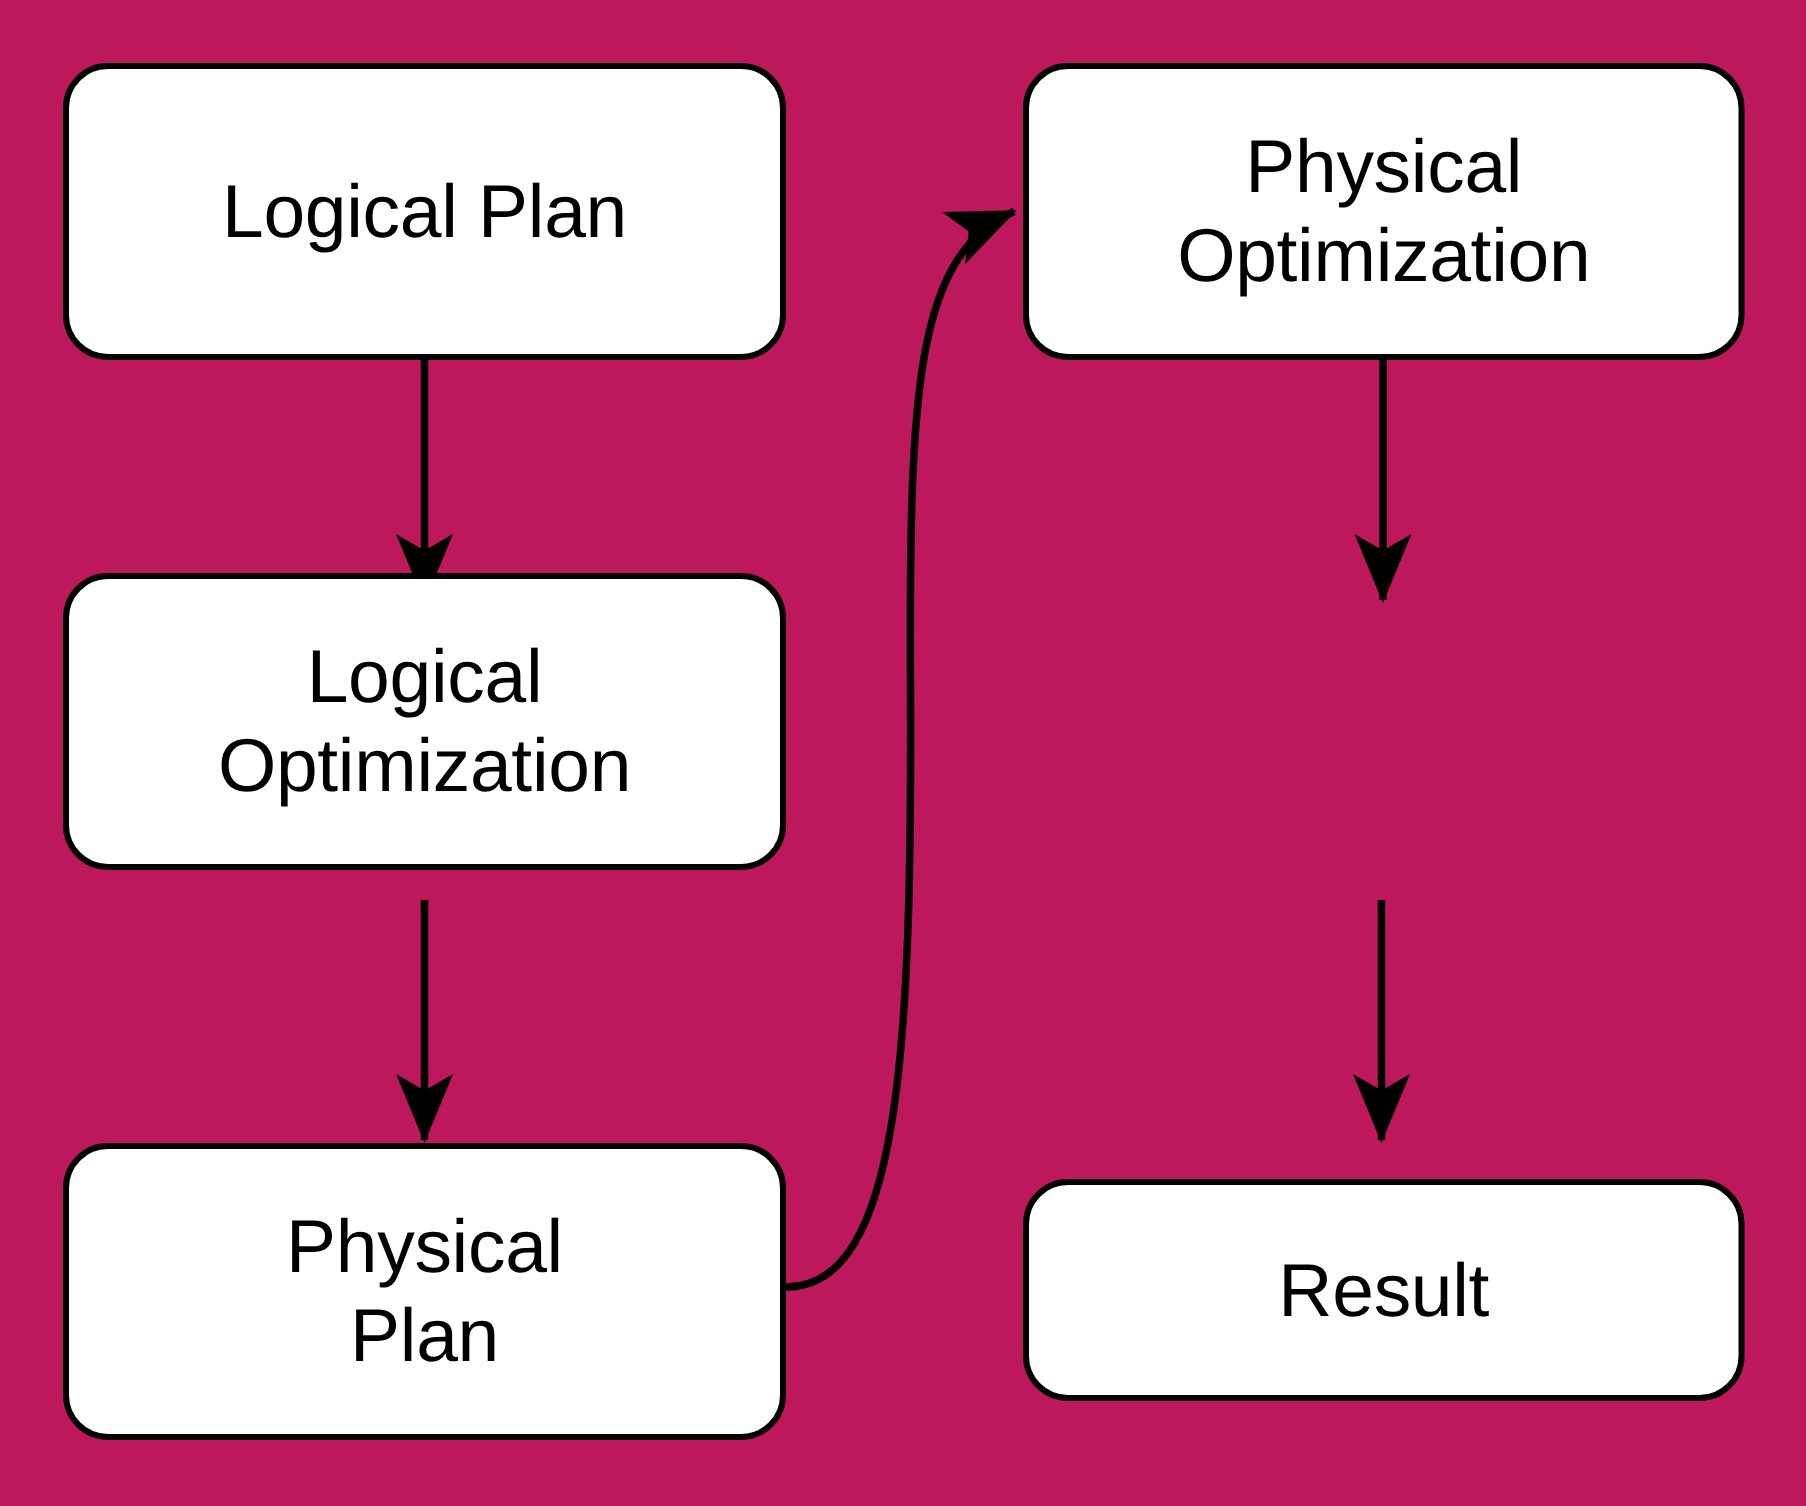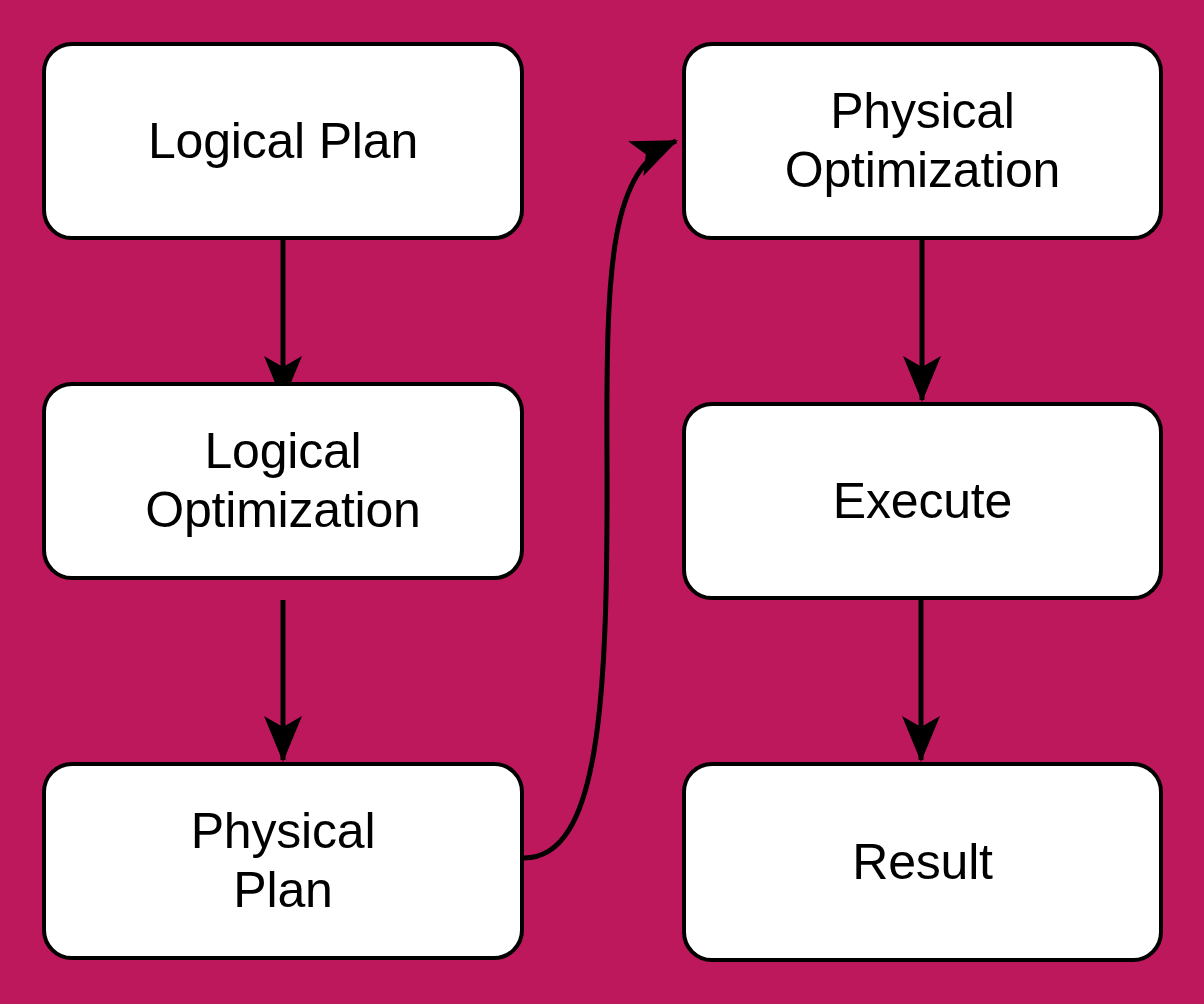--- a/index.html
+++ b/index.html
@@ -81,21 +81,18 @@
   <div class="node" style="left:42px; top:762px; width:482px; height:198px;">
     <span class="node-label">Physical
 Plan</span>
   </div>
 
   <div class="node" style="left:682px; top:42px; width:481px; height:198px;">
     <span class="node-label">Physical
 Optimization</span>
   </div>
 
-  <div class="node" style="left:682px; top:402px; width:481px; height:198px;">
-    <span class="node-label">Execute</span>
-  </div>
 
-  <div class="node" style="left:682px; top:762px; width:481px; height:200px;">
+  <div class="node" style="left:682px; top:786px; width:481px; height:148px;">
     <span class="node-label">Result</span>
   </div>
 
 </div>
 
 </body></html>

